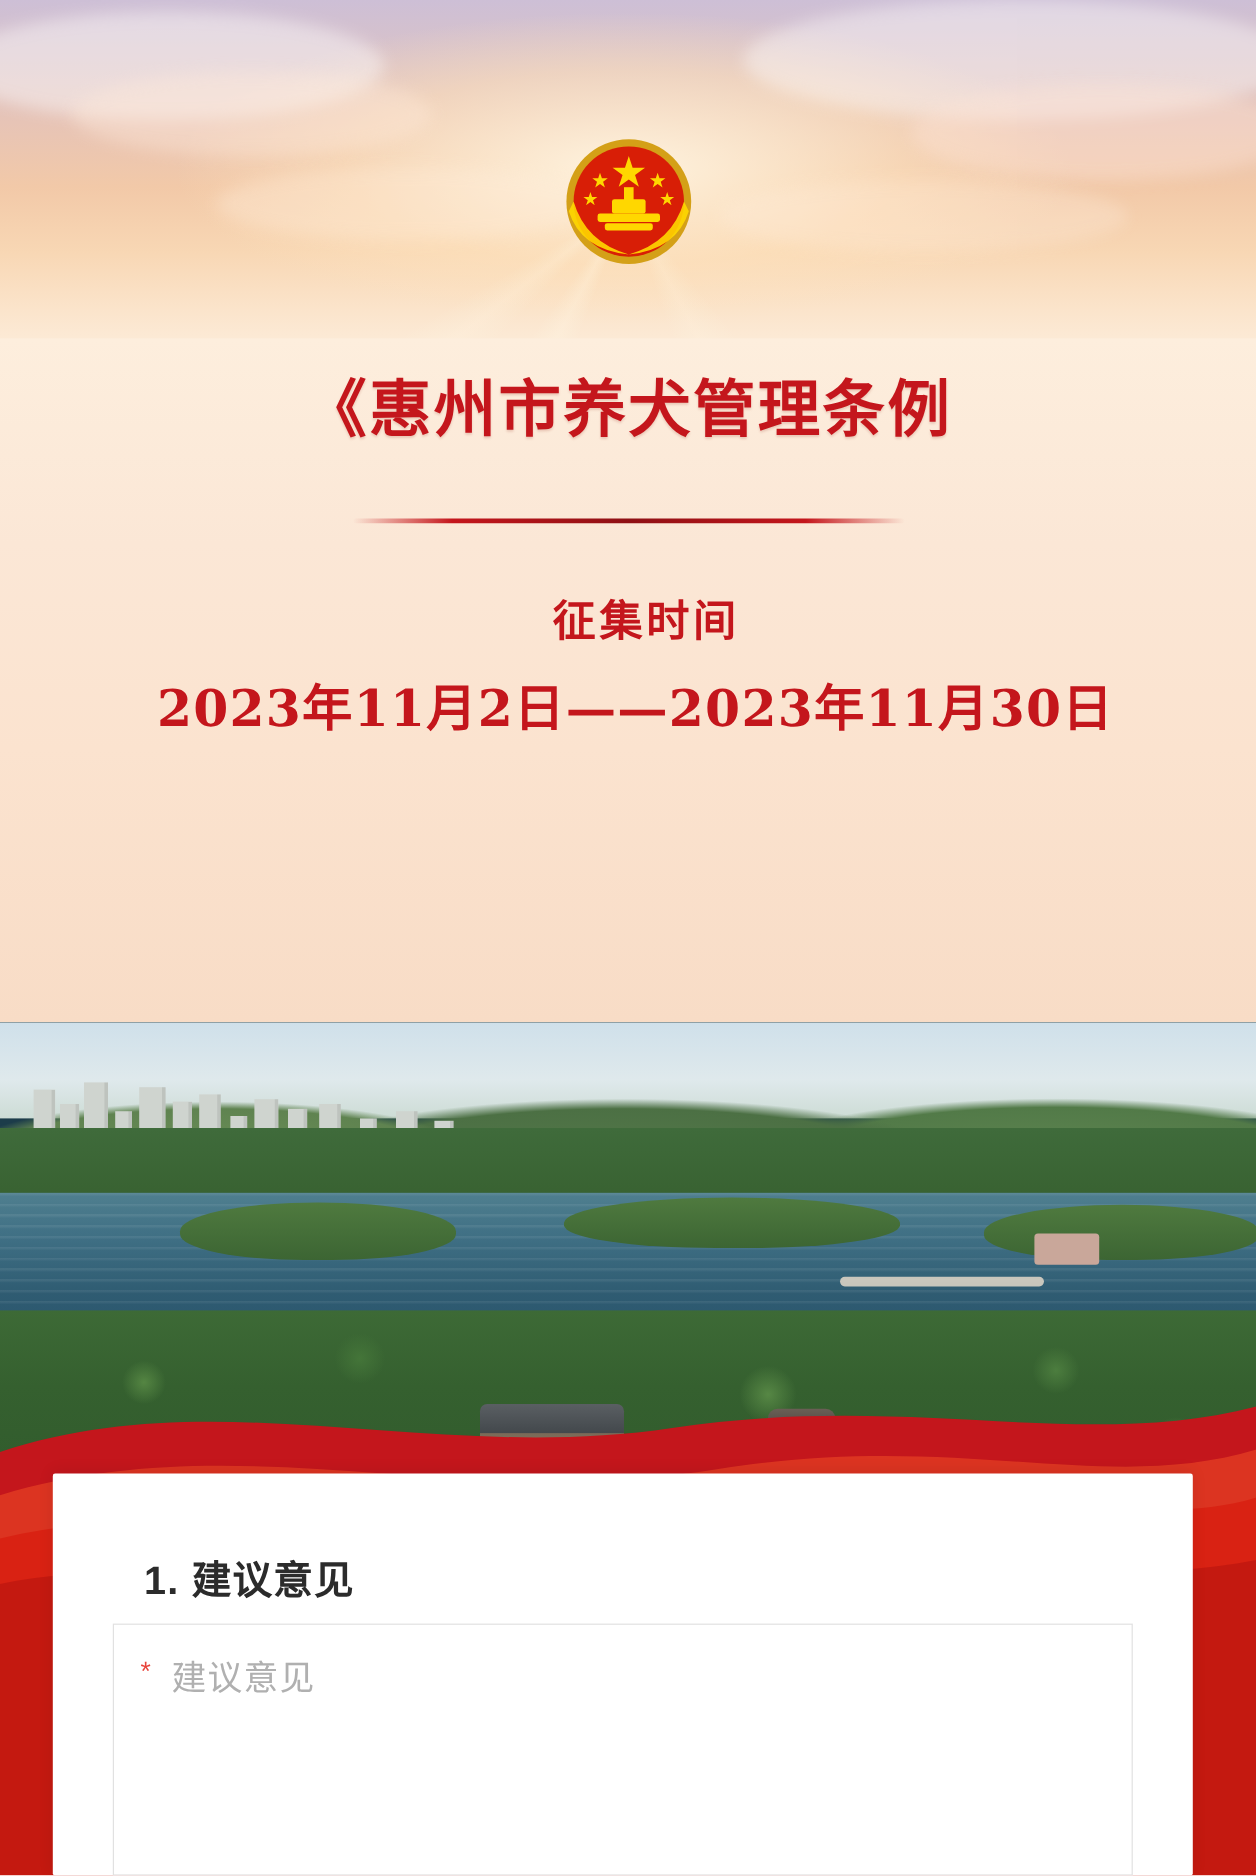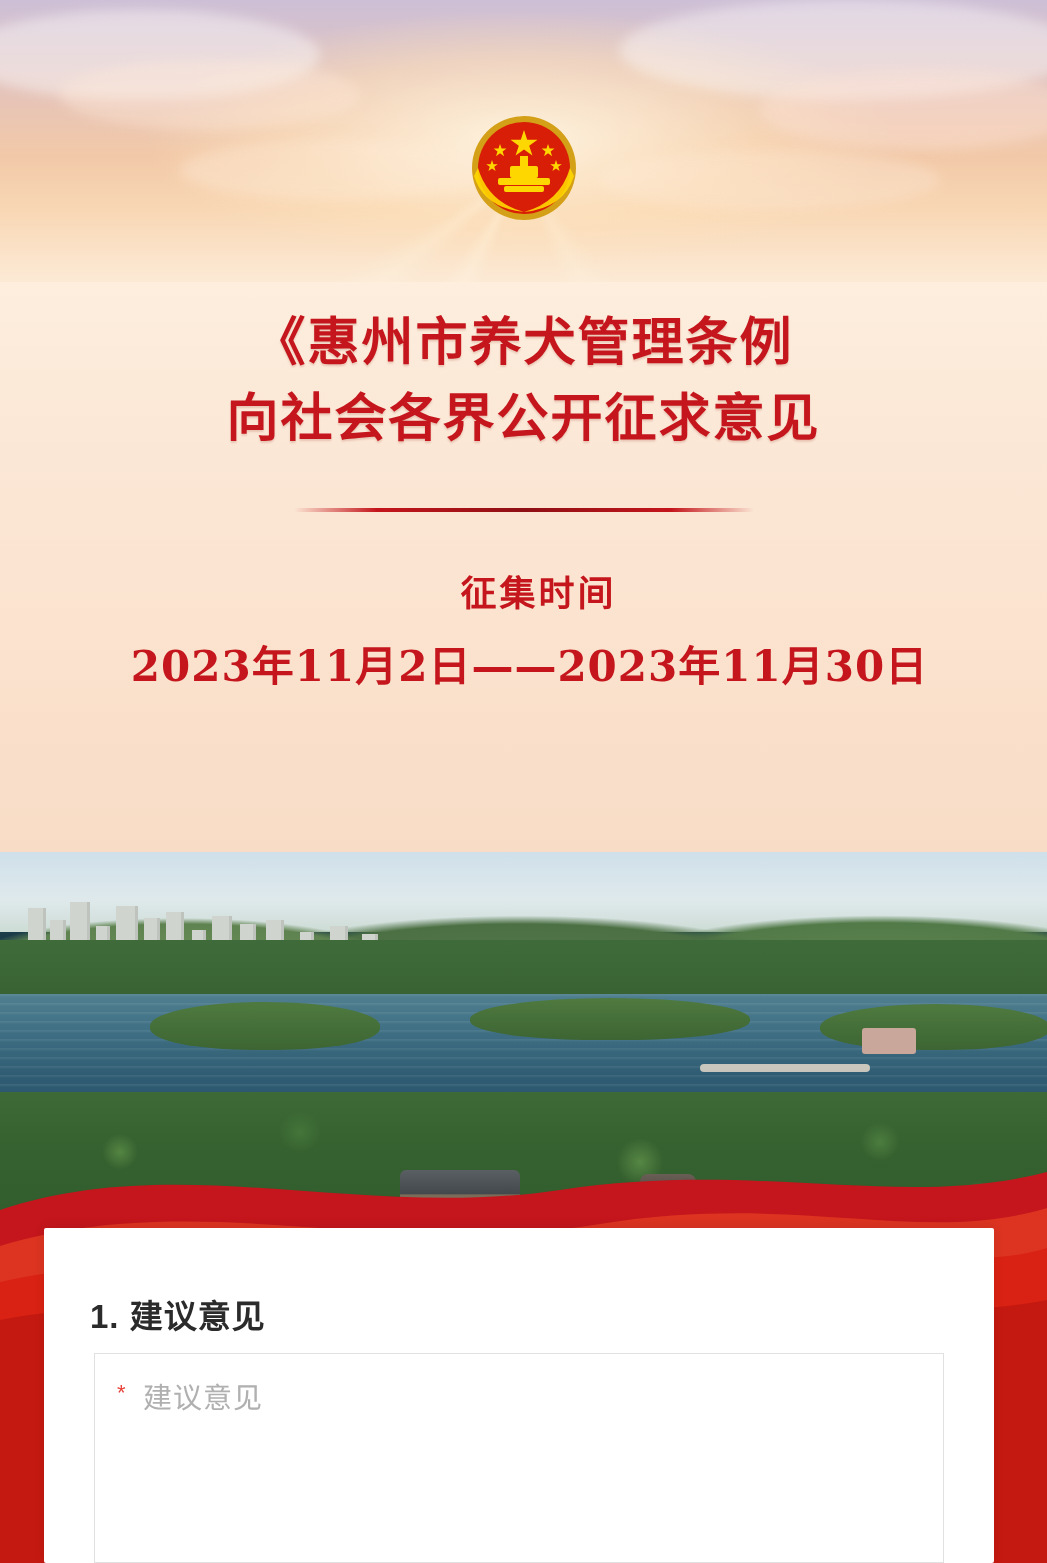--- a/index.html
+++ b/index.html
@@ -221,21 +221,21 @@
     position: absolute;
     left: 44px; top: 1228px;
     width: 950px;
     height: 335px;
     background: #ffffff;
     border-radius: 2px;
     box-shadow: 0 -2px 12px rgba(0,0,0,0.08);
   }
   .q-title {
     position: absolute;
-    left: 46px; top: 62px;
+    left: 76px; top: 62px;
     font-size: 33px;
     font-weight: 700;
     color: #2b2b2b;
     letter-spacing: 1px;
   }
   .answer-box {
     position: absolute;
     left: 50px; top: 125px;
     width: 850px;
     height: 210px;
@@ -283,21 +283,20 @@
     <rect x="34" y="70" width="52" height="7" rx="2" fill="#ffd700"></rect>
     <rect x="40" y="78" width="40" height="6" rx="2" fill="#ffd700"></rect>
     <rect x="46" y="58" width="28" height="12" rx="2" fill="#ffd700"></rect>
     <rect x="56" y="48" width="8" height="12" fill="#ffd700"></rect>
     <path d="M14 60 q10 34 46 44 q-40 -4 -50 -36z" fill="#ffd700" opacity="0.9"></path>
     <path d="M106 60 q-10 34 -46 44 q40 -4 50 -36z" fill="#ffd700" opacity="0.9"></path>
   </svg>
 
   <div class="title-area">
     <div class="title">《惠州市养犬管理条例</div>
-    <div class="title" style="padding-top:0">向社会各界公开征求意见</div>
 
     <div class="divider-wrap">
       <div class="divider"></div>
     </div>
 
     <div class="collect-label">征集时间</div>
     <div class="collect-range">2023年11月2日——2023年11月30日</div>
   </div>
 
   <div class="photo">

